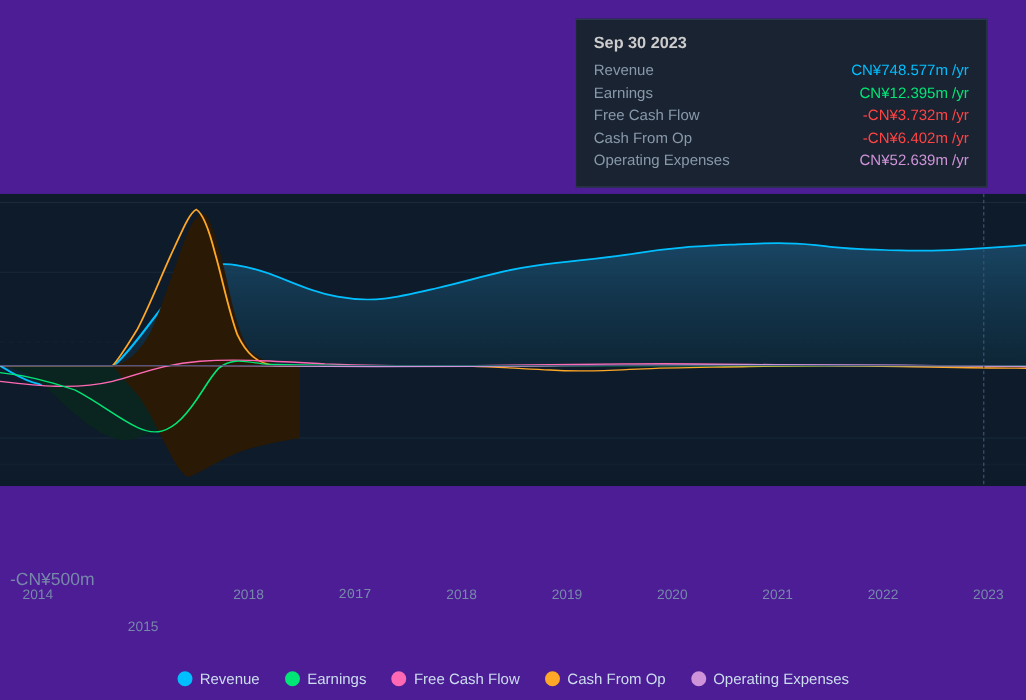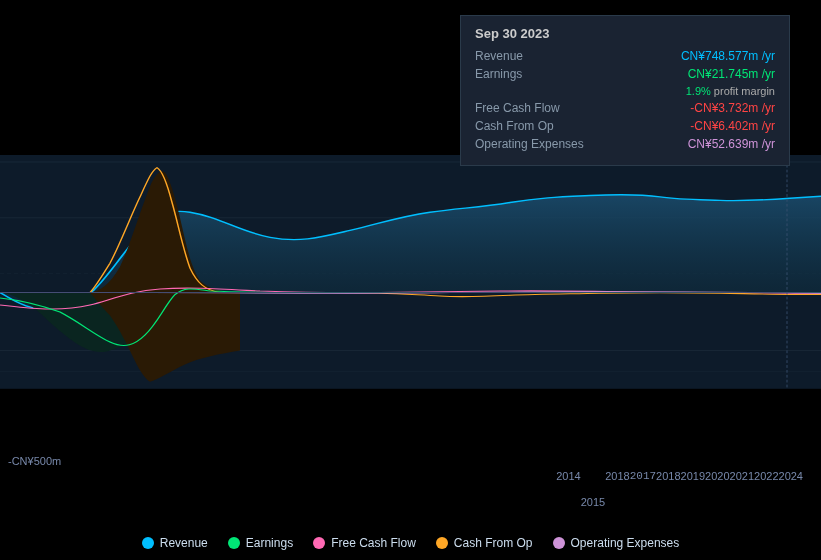--- a/index.html
+++ b/index.html
@@ -9,21 +9,21 @@
       background: #0d1117;
       font-family: Arial, sans-serif;
       overflow: hidden;
       position: relative;
     }
 
     .chart-container {
       width: 821px;
       height: 560px;
       position: relative;
-      background: #000000;
+      background: #4c1d95;
     }
 
     
     .info-box {
       position: absolute;
       top: 15px;
       left: 460px;
       background: #1a2332;
       border: 1px solid #2a3a4a;
       padding: 10px 14px;
@@ -65,21 +65,21 @@
       color: #aaaaaa;
       font-size: 11px;
       margin-left: 8px;
     }
     .profit-margin span { color: #00e676; }
 
     
     .y-label {
       position: absolute;
       color: #7788aa;
-      font-size: 11px;
+      font-size: 14px;
       left: 8px;
     }
 
     
     .x-label {
       position: absolute;
       color: #7788aa;
       font-size: 11px;
       bottom: 55px;
     }
@@ -131,27 +131,23 @@
   <div class="info-box">
     <div class="info-box-date">Sep 30 2023</div>
 
     <div class="info-row">
       <span class="info-label">Revenue</span>
       <span class="info-value cyan">CN¥748.577m /yr</span>
     </div>
 
     <div class="info-row">
       <span class="info-label">Earnings</span>
-      <span class="info-value green">CN¥21.745m /yr</span>
-    </div>
-
-    <div class="info-row">
-      <span class="info-label"></span>
-      <span class="profit-margin"><span>1.9%</span> profit margin</span>
-    </div>
+      <span class="info-value green">CN¥12.395m /yr</span>
+    </div>
+
 
     <div class="info-row">
       <span class="info-label">Free Cash Flow</span>
       <span class="info-value red">-CN¥3.732m /yr</span>
     </div>
 
     <div class="info-row">
       <span class="info-label">Cash From Op</span>
       <span class="info-value red">-CN¥6.402m /yr</span>
     </div>
@@ -230,31 +226,31 @@
     <path d="M0,197 C50,197 100,197 150,197 C200,197 250,198 300,198
              C350,198 400,198 450,197 C500,197 550,196 600,196
              C650,196 700,196 750,197 C775,197 800,197 821,198" fill="none" stroke="#ce93d8" stroke-width="1.5"></path>
 
     <line x1="0" y1="197" x2="821" y2="197" stroke="#2a4060" stroke-width="1"></line>
 
     <line x1="787" y1="0" x2="787" y2="335" stroke="#3a5070" stroke-width="1" stroke-dasharray="4,3"></line>
 
   </svg>
 
-  <div style="position:absolute;bottom:52px;left:0;right:0;display:flex;justify-content:flex-end;padding:0 18px;">
+  <div style="position:absolute;bottom:52px;left:0;right:0;display:flex;justify-content:space-between;padding:0 18px;">
     <span class="x-label" style="position:static;">2014</span>
     <span class="x-label" style="position:static;margin-top:26px;">2015</span>
     <span class="x-label" style="position:static;">2018</span>
     <span class="x-label" style="position:static;font-family:Liberation Mono, monospace;">2017</span>
     <span class="x-label" style="position:static;">2018</span>
     <span class="x-label" style="position:static;">2019</span>
     <span class="x-label" style="position:static;">2020</span>
     <span class="x-label" style="position:static;">2021</span>
     <span class="x-label" style="position:static;">2022</span>
-    <span class="x-label" style="position:static;">2024</span>
+    <span class="x-label" style="position:static;">2023</span>
   </div>
 
   <div class="legend">
     <div class="legend-item">
       <span class="legend-dot" style="background:#00bfff;"></span>
       <span class="legend-label">Revenue</span>
     </div>
     <div class="legend-item">
       <span class="legend-dot" style="background:#00e676;"></span>
       <span class="legend-label">Earnings</span>

